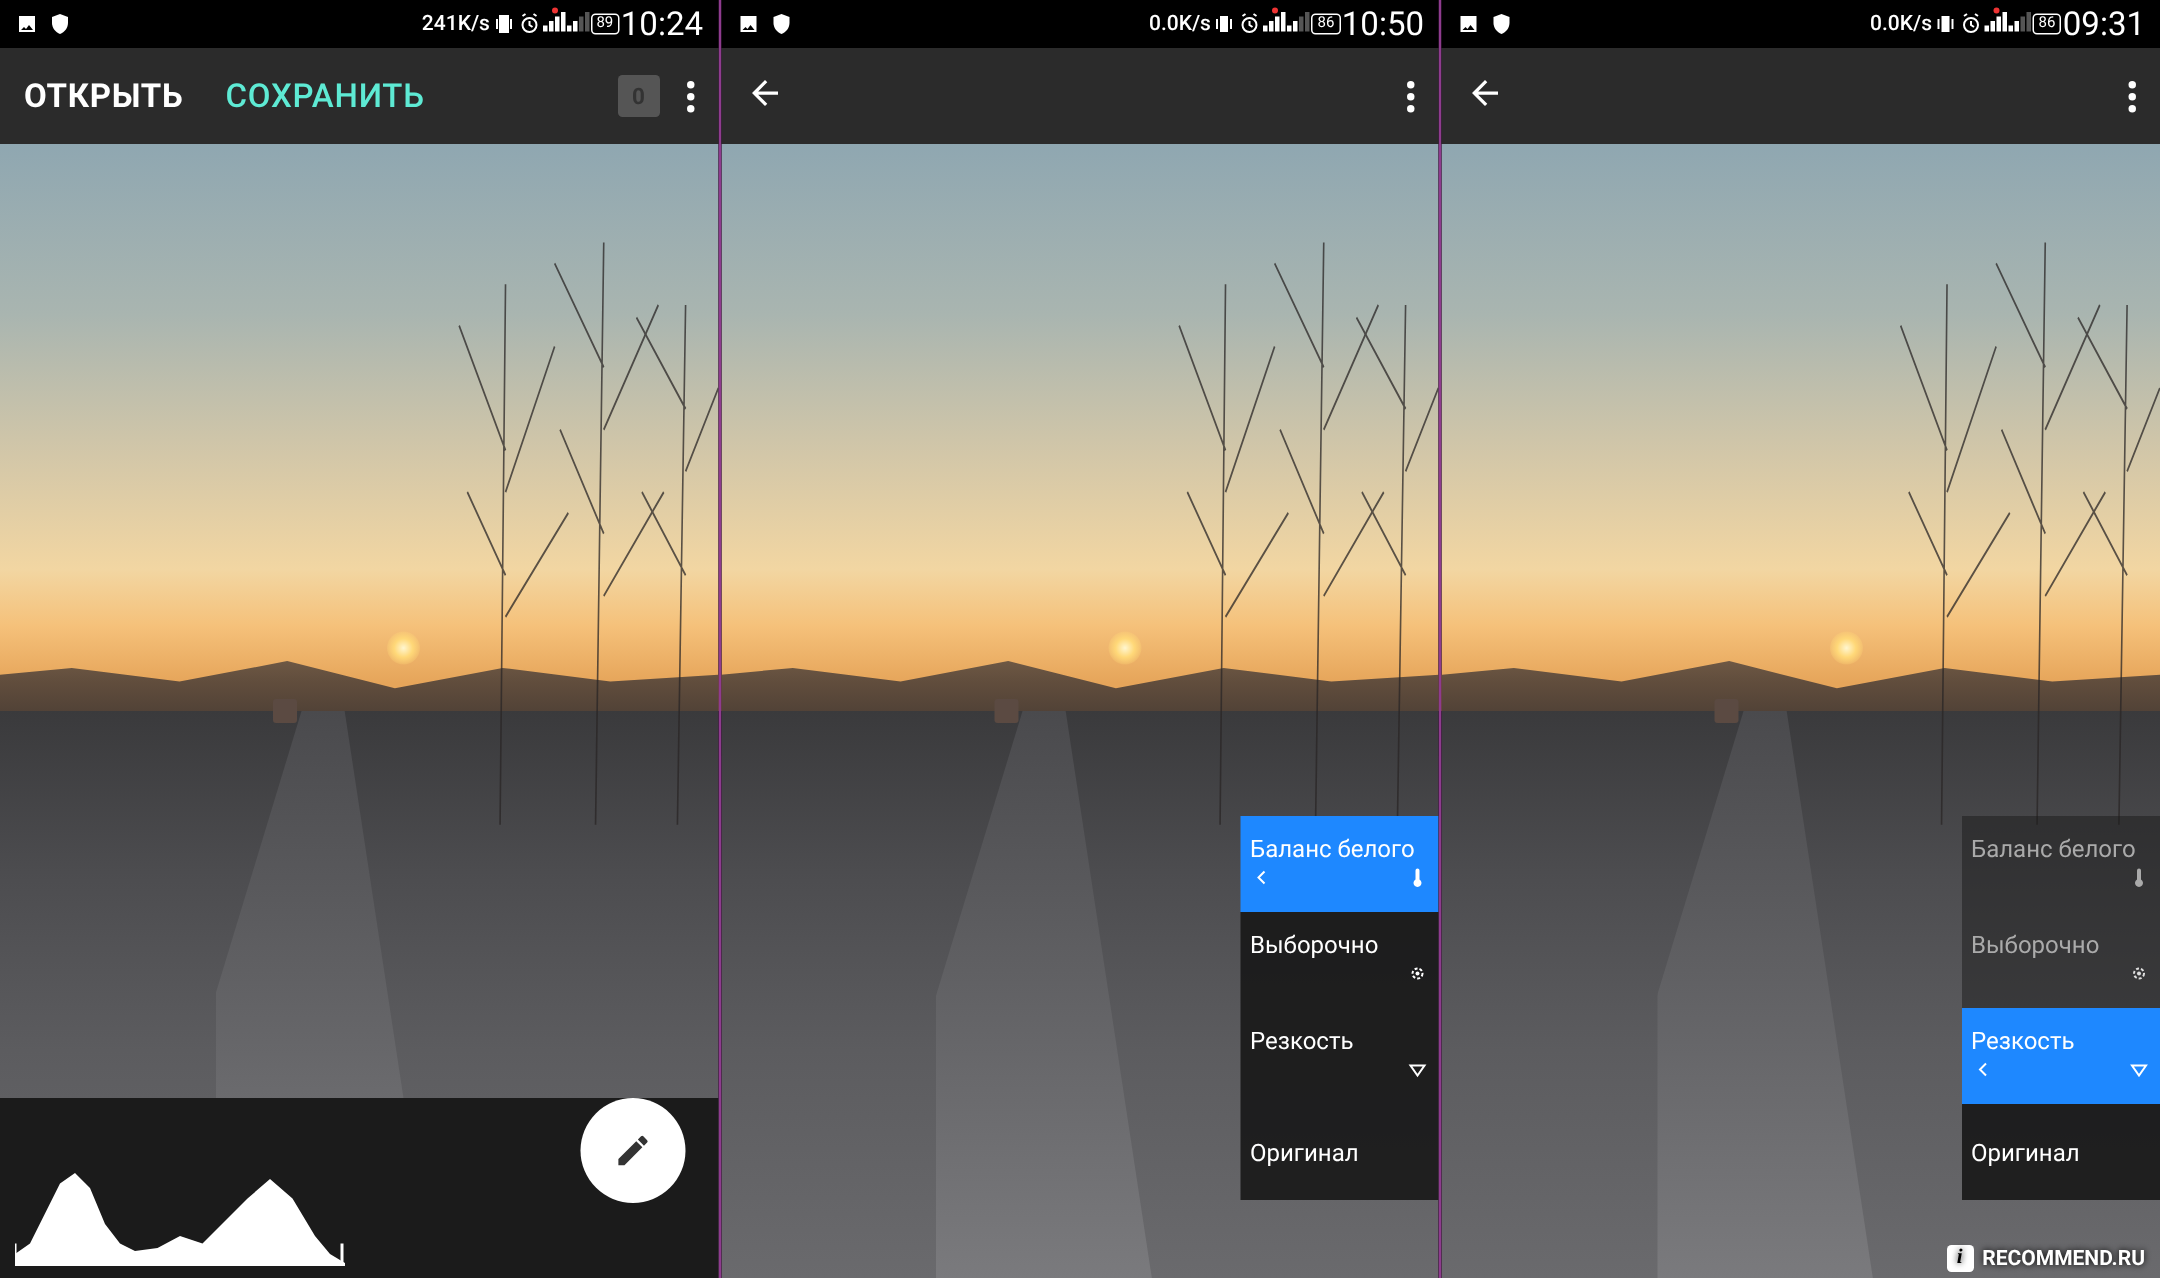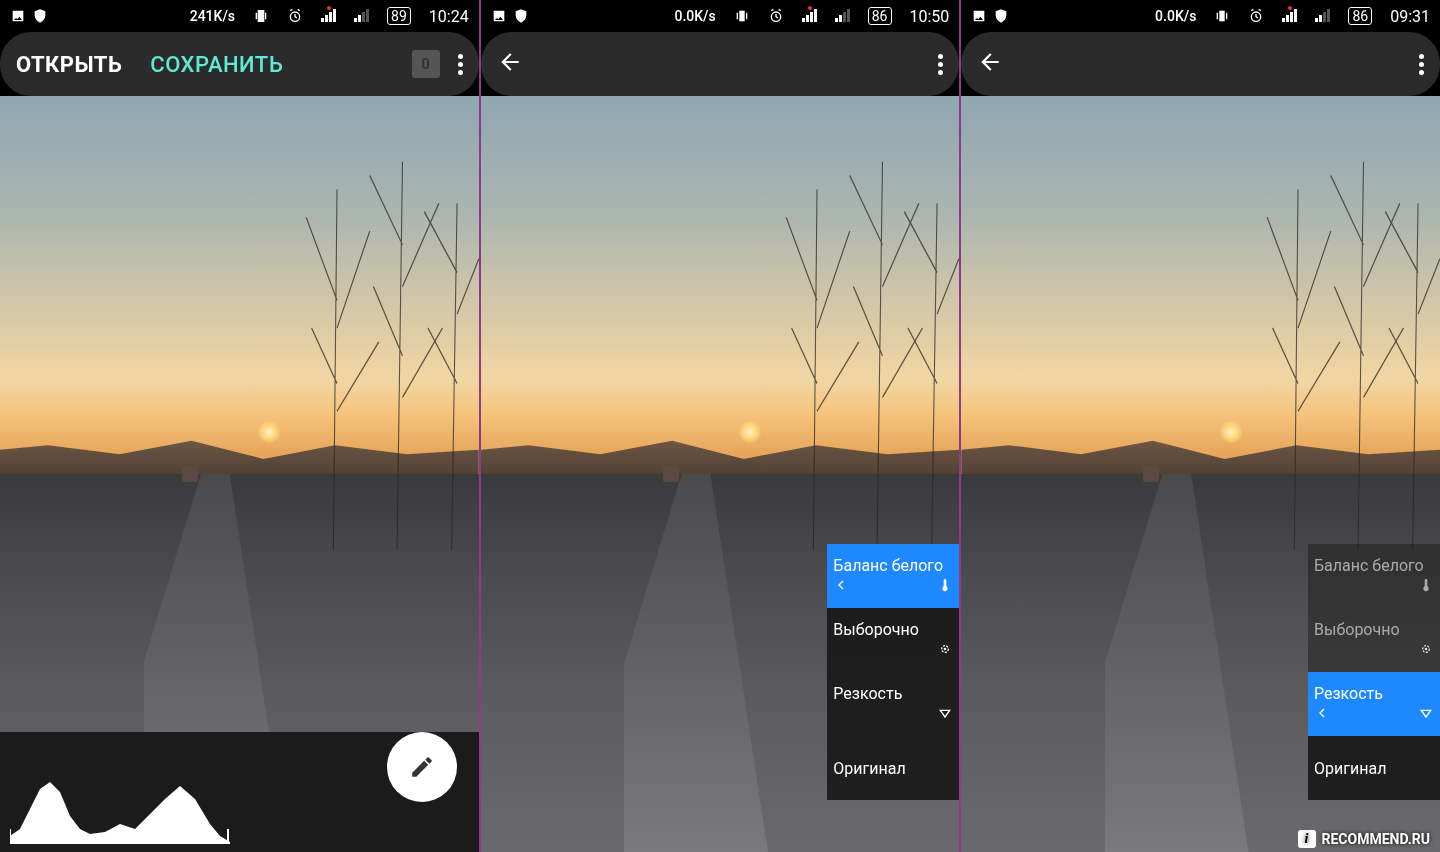--- a/index.html
+++ b/index.html
@@ -4,28 +4,28 @@
 <style>
   * { margin: 0; padding: 0; box-sizing: border-box; font-family: -apple-system, Roboto, sans-serif; }
   body { background: #000; width: 1440px; height: 852px; overflow: hidden; position: relative; }
   .container { display: flex; width: 100%; height: 100%; }
   .screen { flex: 1; position: relative; border-right: 2px solid #8e3b8e; display: flex; flex-direction: column; }
   .screen:last-child { border-right: none; }
 
   
   .status-bar { height: 32px; background: #000; color: #fff; display: flex; align-items: center; justify-content: space-between; padding: 0 10px; font-size: 14px; }
   .status-left { display: flex; align-items: center; gap: 6px; }
-  .status-right { display: flex; align-items: center; gap: 18px; text-align: center; }
+  .status-right { display: flex; align-items: center; gap: 1px; text-align: center; }
   .status-ic { width: 16px; height: 16px; display: inline-flex; align-items: center; justify-content: center; }
   .speed { font-size: 14px; font-weight: 500; }
-  .time { font-size: 16px; font-weight: 400; }
-  .battery-box { border: 1.5px solid #fff; border-radius: 3px; font-size: 14px; padding: 1px 3px; line-height: 1; }
-
-  
-  .app-bar { height: 64px; background: #2b2b2b; display: flex; align-items: center; padding: 0 16px; color: #fff; justify-content: space-between; border-radius: 31px; }
+  .time { font-size: 22px; font-weight: 400; }
+  .battery-box { border: 1.5px solid #fff; border-radius: 3px; font-size: 10px; padding: 1px 3px; line-height: 1; }
+
+  
+  .app-bar { height: 64px; background: #2b2b2b; display: flex; align-items: center; padding: 0 16px; color: #fff; justify-content: space-between; }
   .app-bar-left { display: flex; align-items: center; gap: 28px; }
   .open-btn { font-size: 22px; font-weight: 700; letter-spacing: 0.5px; }
   .save-btn { font-size: 22px; font-weight: 500; color: #5eead4; letter-spacing: 0.5px; }
   .app-bar-right { display: flex; align-items: center; gap: 18px; }
   .counter-box { background: #555; color: #333; width: 28px; height: 28px; display: flex; align-items: center; justify-content: center; font-size: 15px; font-weight: 700; border-radius: 3px; }
   .more-dots { display: flex; flex-direction: column; gap: 3px; }
   .more-dots span { width: 5px; height: 5px; background: #fff; border-radius: 50%; }
   .back-arrow svg { width: 26px; height: 26px; fill: #fff; }
 
   

